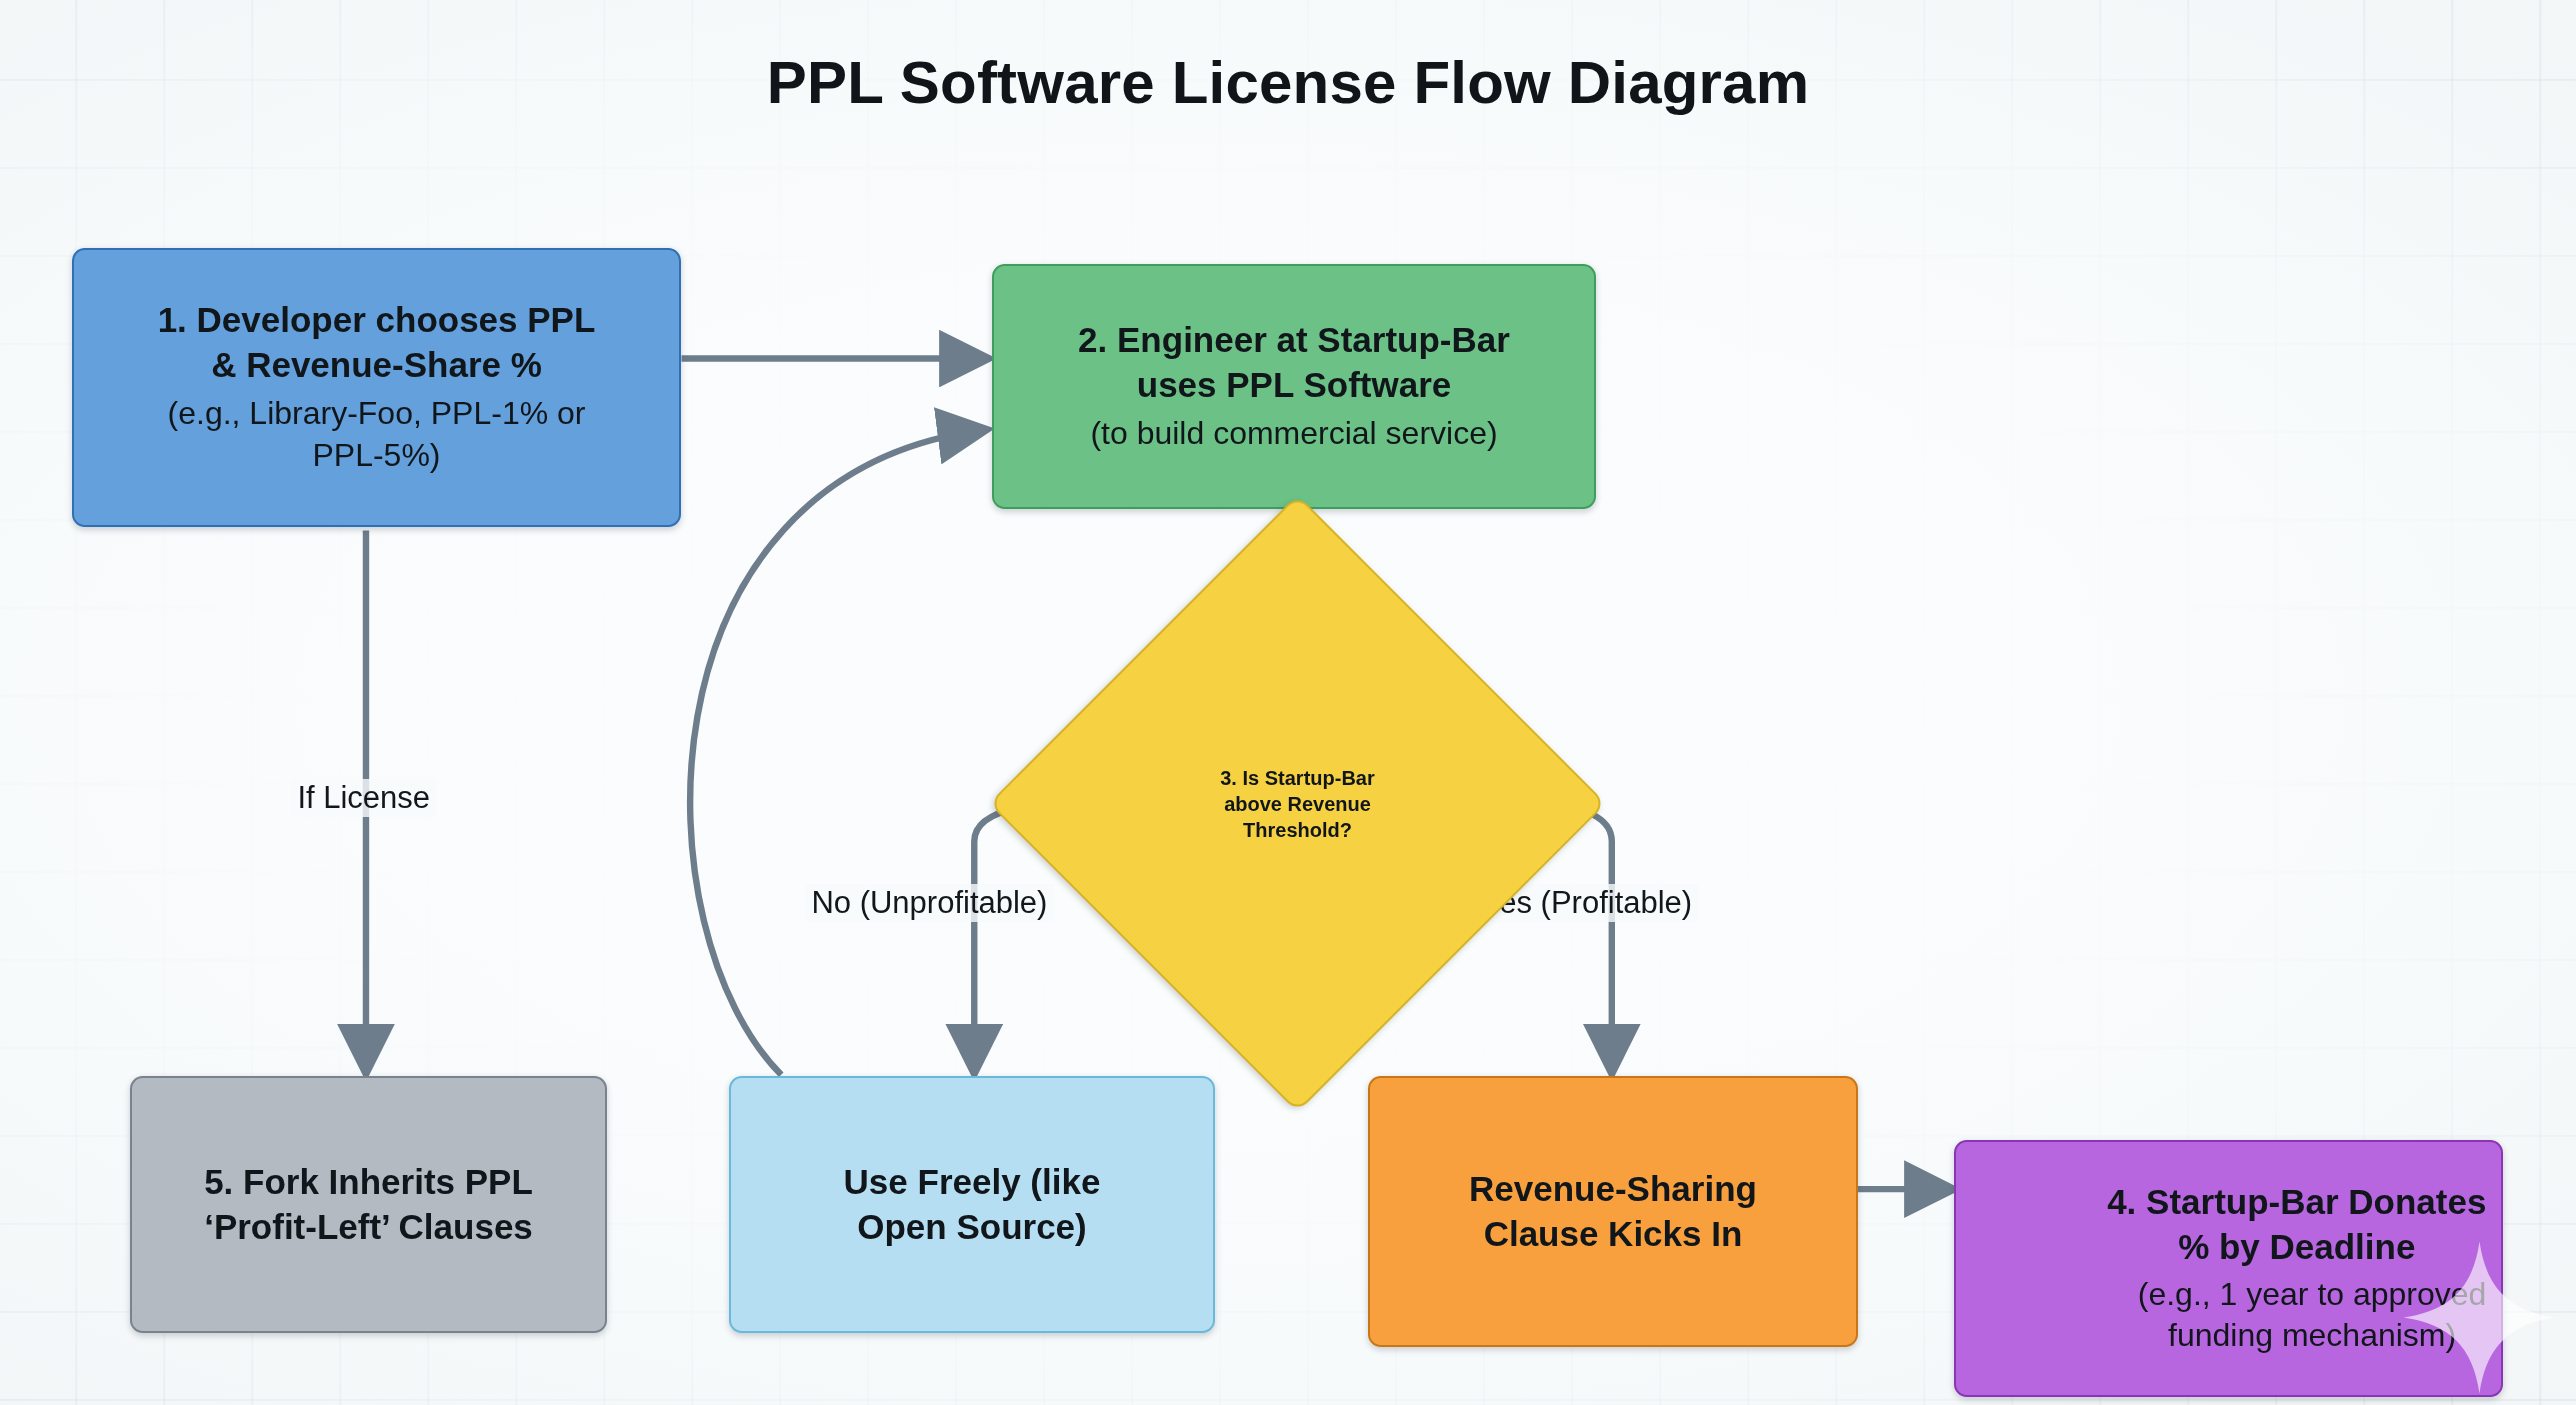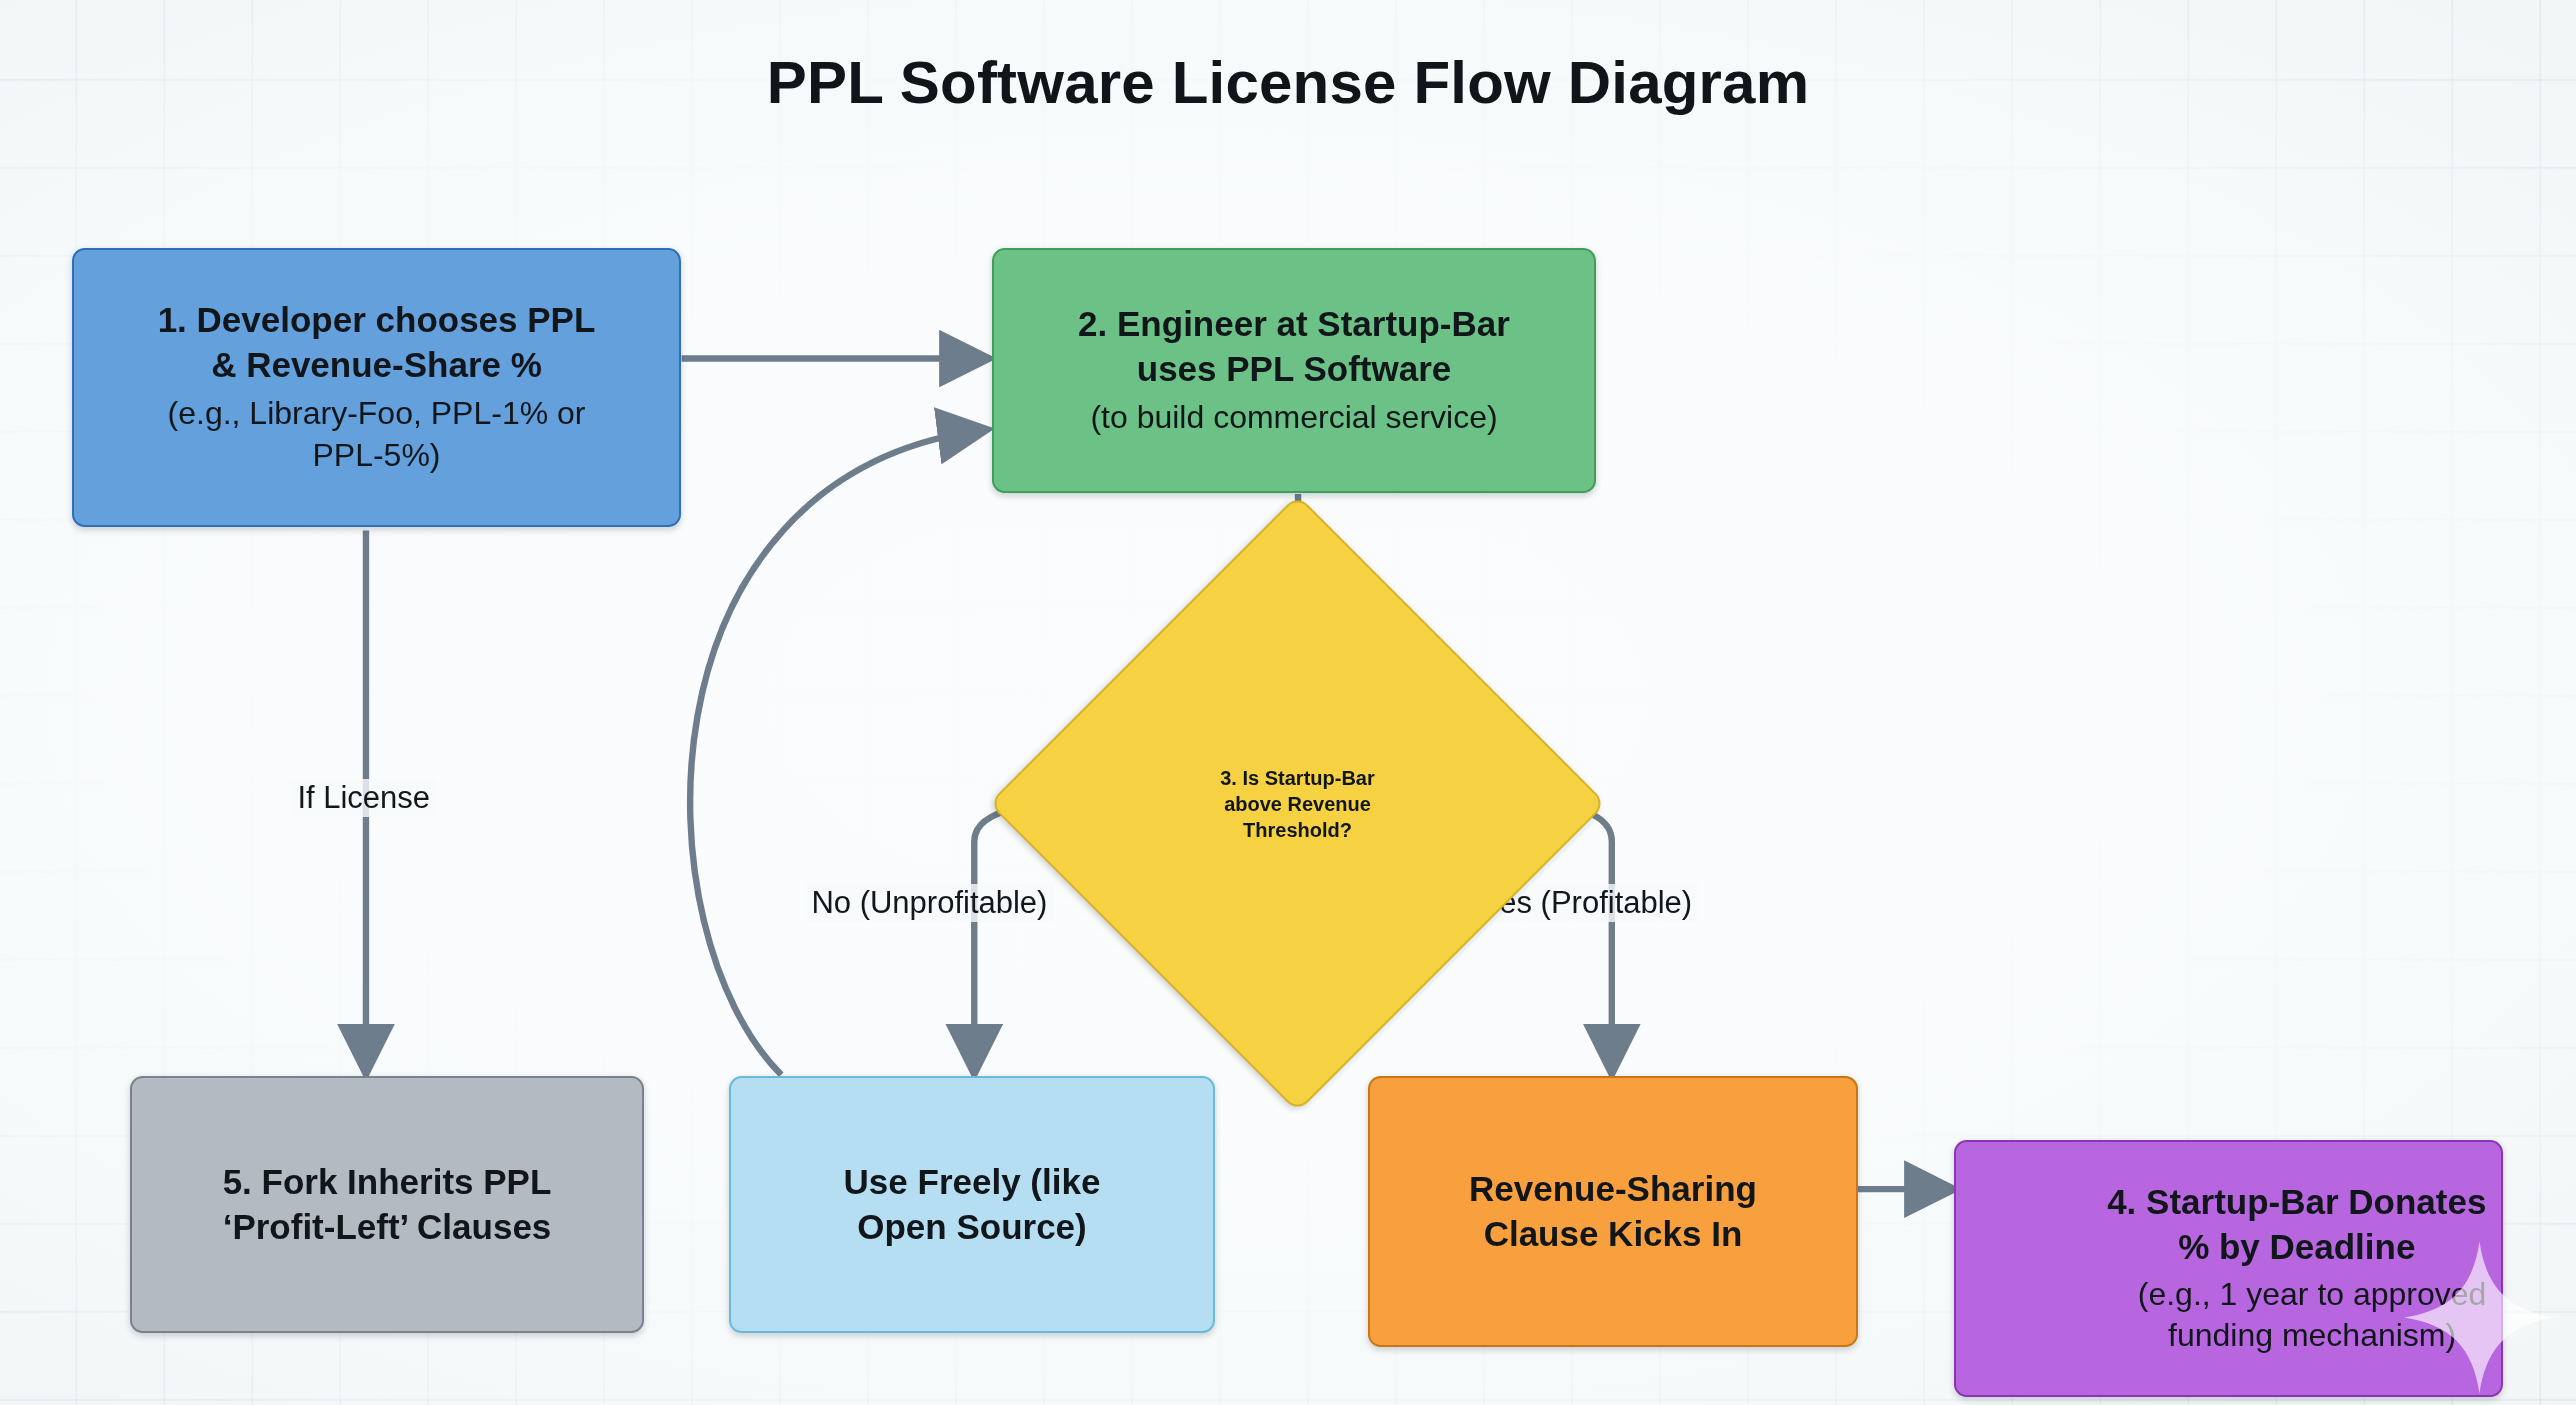--- a/index.html
+++ b/index.html
@@ -47,21 +47,21 @@
     text-align:center;
     border-radius:12.8px;
     color:#11161b;
     box-shadow:0 2.7px 6.4px rgba(40,55,70,.22);
     padding:9.1px 14.6px;
   }
   .node .ttl{font-weight:bold;line-height:1.28;}
   .node .sub{font-weight:normal;line-height:1.30;}
 
   .n-blue   {background:#63A0DC;border:2.7px solid #2f6fb5;}
-  .n-green  {background:#6CC286;border:2.7px solid #3f9e5c;}
+  .n-green  {background:#6CC286;border:2.7px solid #3f9e5c;margin-top:16px;}
   .n-gray   {background:#B3BAC2;border:2.7px solid #79838d;}
   .n-lblue  {background:#B6DEF2;border:2.7px solid #68b9da;}
   .n-orange {background:#F8A03E;border:2.7px solid #c97716;}
   .n-purple {background:#B866E0;border:2.7px solid #8a36b4;}
 
   
   .diamond{
     position:absolute;
     display:flex;align-items:center;justify-content:center;
   }
@@ -135,21 +135,21 @@
   <div class="node n-green" style="left:992px;top:248px;width:604px;height:245px;">
     <div class="ttl" style="font-size:35px;">2. Engineer at Startup-Bar<br>uses PPL Software</div>
     <div class="sub" style="font-size:32px;margin-top:5.5px;">(to build commercial service)</div>
   </div>
 
   <div class="diamond" style="left:1079px;top:585px;width:437px;height:437px;">
     <div class="dshape"></div>
     <div class="dlabel">3. Is Startup-Bar<br>above Revenue<br>Threshold?</div>
   </div>
 
-  <div class="node n-gray" style="left:130px;top:1076px;width:514px;height:257px;">
+  <div class="node n-gray" style="left:130px;top:1076px;width:477px;height:257px;">
     <div class="ttl" style="font-size:35px;">5. Fork Inherits PPL<br>‘Profit-Left’ Clauses</div>
   </div>
 
   <div class="node n-lblue" style="left:729px;top:1076px;width:486px;height:257px;">
     <div class="ttl" style="font-size:35px;">Use Freely (like<br>Open Source)</div>
   </div>
 
   <div class="node n-orange" style="left:1368px;top:1076px;width:490px;height:271px;">
     <div class="ttl" style="font-size:35px;">Revenue-Sharing<br>Clause Kicks In</div>
   </div>

